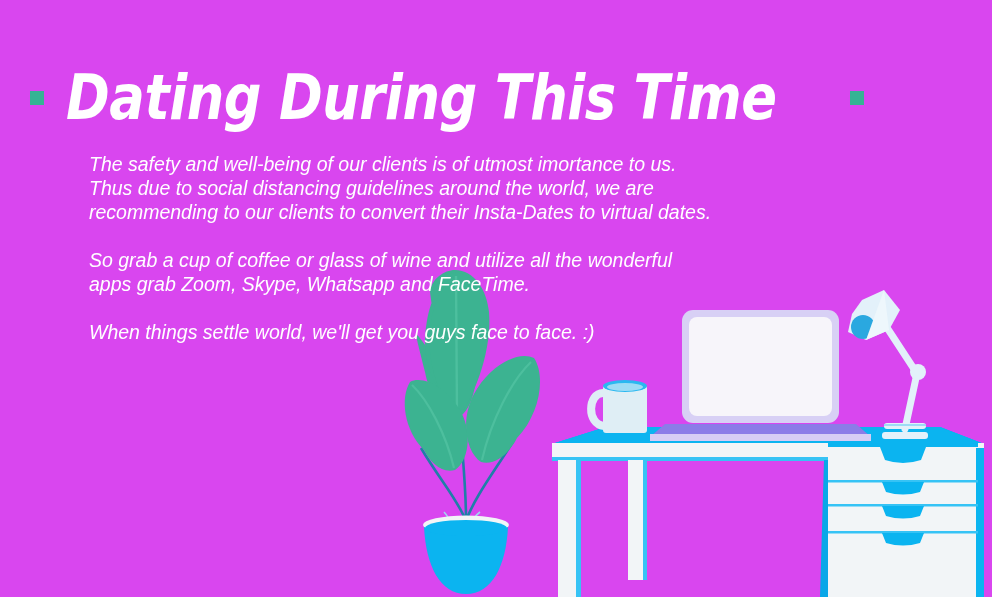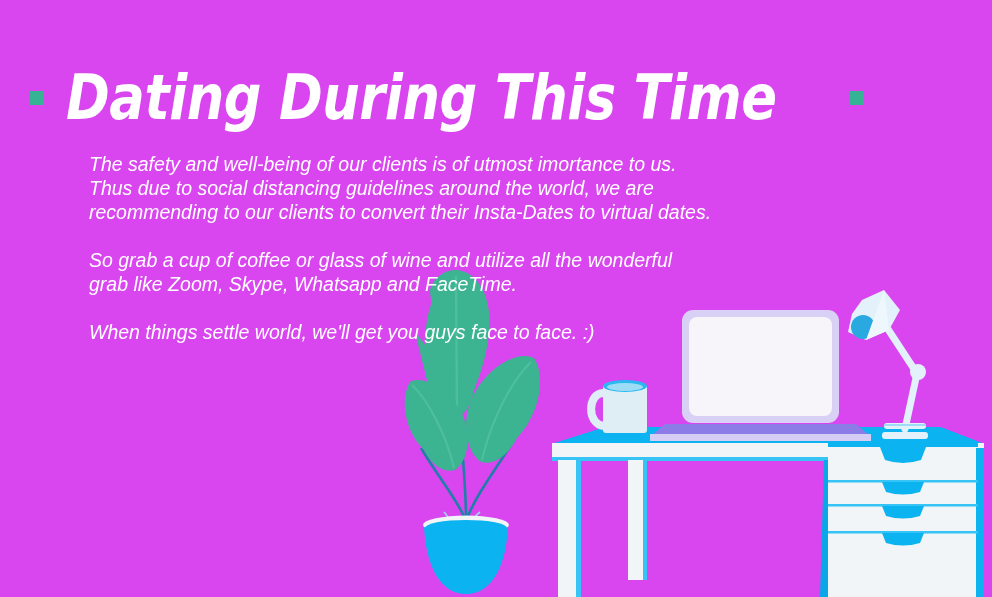--- a/index.html
+++ b/index.html
@@ -199,17 +199,17 @@
     <div id="title-bullet-left" class="title-bullet"></div>
     <div id="page-title">Dating During This Time</div>
     <div id="title-bullet-right" class="title-bullet"></div>
   </div>
 
   <div id="body-copy">
     <p>The safety and well-being of our clients is of utmost imortance to us.
 Thus due to social distancing guidelines around the world, we are
 recommending to our clients to convert their Insta-Dates to virtual dates.</p>
     <p>So grab a cup of coffee or glass of wine and utilize all the wonderful
-grab like Zoom, Skype, Whatsapp and FaceTime.</p>
+apps grab Zoom, Skype, Whatsapp and FaceTime.</p>
     <p>When things settle world, we'll get you guys face to face. :)</p>
   </div>
 
 </div>
 
 </body></html>

